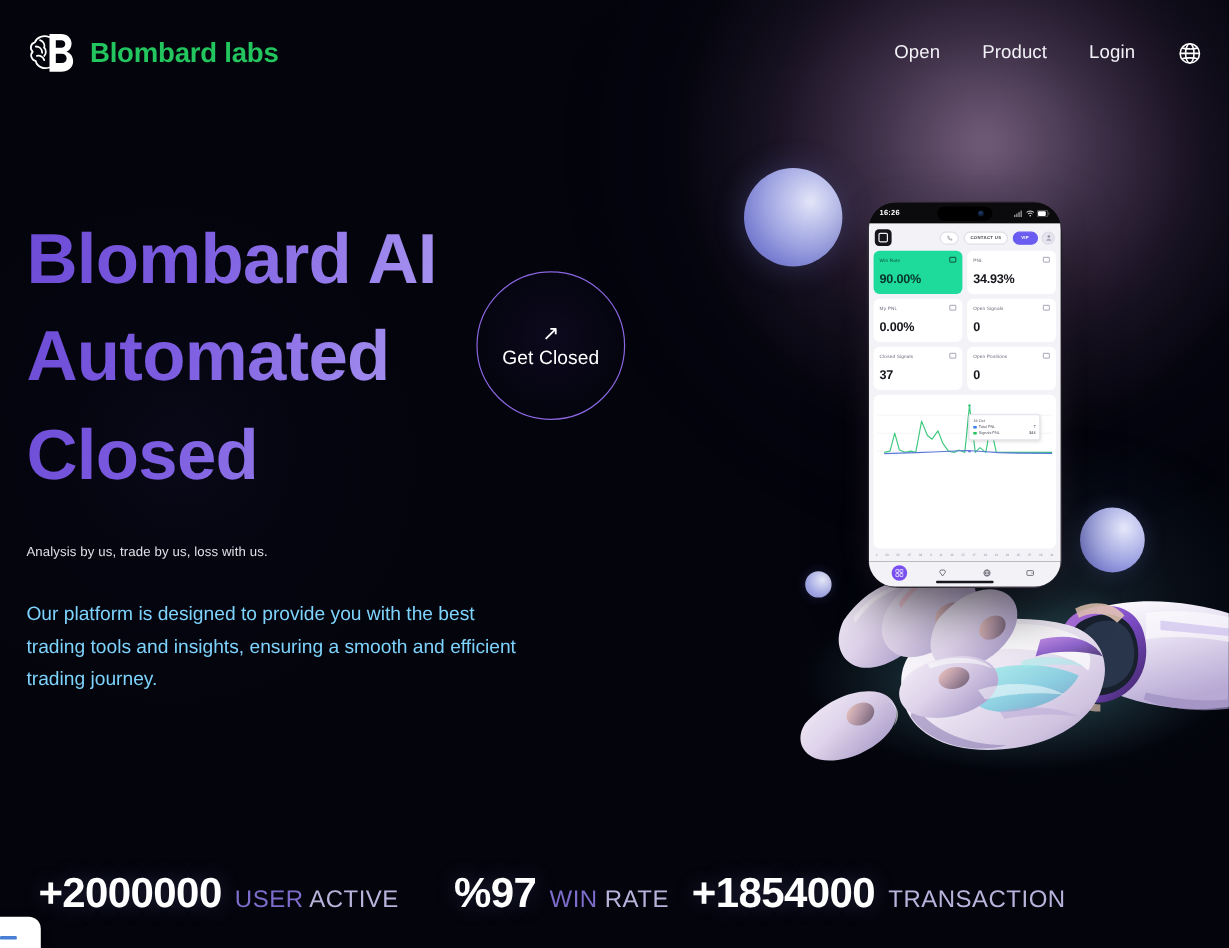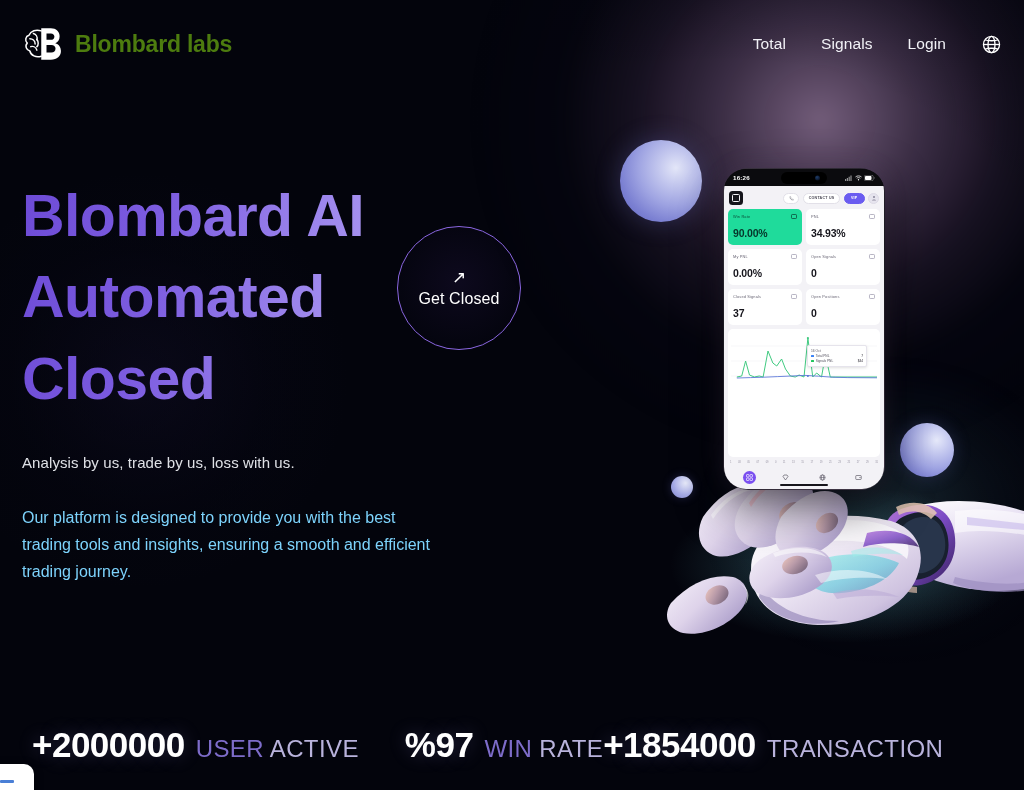--- a/index.html
+++ b/index.html
@@ -62,38 +62,38 @@
   }
 
   
   .site-header {
     position:absolute; left:0; top:0; width:1024px; height:88px;
     display:flex; align-items:center; justify-content:space-between;
     padding:0 22px 0 22px; z-index:40;
   }
   .brand { display:flex; align-items:center; gap:11px; }
   .brand-mark { width:42px; height:42px; display:block; }
-  .brand-name { color:#4d7c0f; font-size:23px; font-weight:bold; letter-spacing:-0.2px; }
+  .brand-name { color:#22c55e; font-size:23px; font-weight:bold; letter-spacing:-0.2px; }
   .nav { display:flex; align-items:center; gap:35px; }
   .nav-link {
     color:#f2f2f7; font-size:15.5px; text-decoration:none; letter-spacing:0.1px;
     cursor:pointer; white-space:nowrap;
   }
   .globe-btn { width:21px; height:21px; cursor:pointer; display:block; }
 
   
   .hero-left { position:absolute; left:22px; top:176px; width:470px; z-index:30; }
   .headline {
     font-size:59px; line-height:1.38; font-weight:bold; letter-spacing:-0.6px;
     background:linear-gradient(100deg, #6d4bd6 0%, #7c5ce0 28%, #9b84ec 58%, #b6a6f4 85%, #c7bbf8 100%);
     -webkit-background-clip:text; background-clip:text;
     -webkit-text-fill-color:transparent; color:transparent;
     white-space:pre-line;
   }
-  .tagline { margin-top:34px; color:#dfe1e6; font-size:15px; letter-spacing:0.1px; }
+  .tagline { margin-top:34px; color:#dfe1e6; font-size:11px; letter-spacing:0.1px; }
   .blurb { margin-top:34px; color:#7dd3fc; font-size:16px; line-height:1.68; width:420px; }
 
   
   .cta-circle {
     position:absolute; left:397px; top:226px; width:124px; height:124px;
     border-radius:50%; border:1px solid #8a66e0;
     background:radial-gradient(circle at 50% 45%, rgba(30,18,58,0.38) 0%, rgba(8,6,22,0.30) 70%, rgba(3,4,12,0.18) 100%);
     display:flex; flex-direction:column; align-items:center; justify-content:center;
     gap:4px; cursor:pointer; z-index:35;
   }
@@ -198,21 +198,21 @@
     display:flex; align-items:center; z-index:40;
   }
   .stat-item { display:flex; align-items:baseline; gap:11px; white-space:nowrap; }
   .stat-item.s1 { margin-left:32px; }
   .stat-item.s2 { margin-left:46px;text-align:right; }
   .stat-item.s3 { margin-left:auto; margin-right:20px; }
   .stat-num {
     color:#ffffff; font-size:35px; font-weight:bold; letter-spacing:-0.5px;
     text-shadow:0 0 18px rgba(160,150,230,0.25);
   }
-  .stat-lbl { color:#7d6cc9; font-size:24px; letter-spacing:0.4px; }
+  .stat-lbl { color:#7d6cc9; font-size:20px; letter-spacing:0.4px; }
   .stat-lbl .dim { color:#b9b3dc; }
 
   
   .chat-widget {
     position:absolute; left:-14px; bottom:-14px; width:48px; height:40px;
     border-radius:10px; background:#ffffff; z-index:50; overflow:hidden;
     box-shadow:0 2px 10px rgba(0,0,0,0.4);
   }
   .chat-widget .bar { position:absolute; left:14px; top:16px; width:14px; height:3px; background:#4a7fd6; border-radius:1px; }
 </style>
@@ -328,22 +328,22 @@
         <path d="M17 19 C19 21 19 25 17 27"></path>
       </g>
       <path d="M22 6 L33 6 C39 6 43 10 43 15 C43 19 41 22 38 23 C42 24 44.5 27.5 44.5 32 C44.5 38 40 42 33 42 L22 42 Z" fill="#ffffff"></path>
       <path d="M28 12 L33 12 C35.5 12 37 13.6 37 15.6 C37 17.6 35.5 19.2 33 19.2 L28 19.2 Z" fill="#03040c"></path>
       <path d="M28 25 L33.5 25 C36.5 25 38.3 26.8 38.3 29.4 C38.3 32 36.5 33.8 33.5 33.8 L28 33.8 Z" fill="#03040c"></path>
     </svg>
     <span class="brand-name">Blombard labs</span>
   </div>
 
   <nav class="nav">
-    <a class="nav-link">Total</a>
-    <a class="nav-link">Signals</a>
+    <a class="nav-link">Open</a>
+    <a class="nav-link">Product</a>
     <a class="nav-link">Login</a>
     <svg class="globe-btn" viewBox="0 0 24 24">
       <g fill="none" stroke="#ffffff" stroke-width="1.5">
         <circle cx="12" cy="12" r="9.2"></circle>
         <ellipse cx="12" cy="12" rx="4" ry="9.2"></ellipse>
         <line x1="2.8" y1="12" x2="21.2" y2="12"></line>
         <path d="M4.6 6.6 C7 8 16.8 8.2 19.4 6.6"></path>
         <path d="M4.6 17.4 C7 16 16.8 15.8 19.4 17.4"></path>
       </g>
     </svg>

